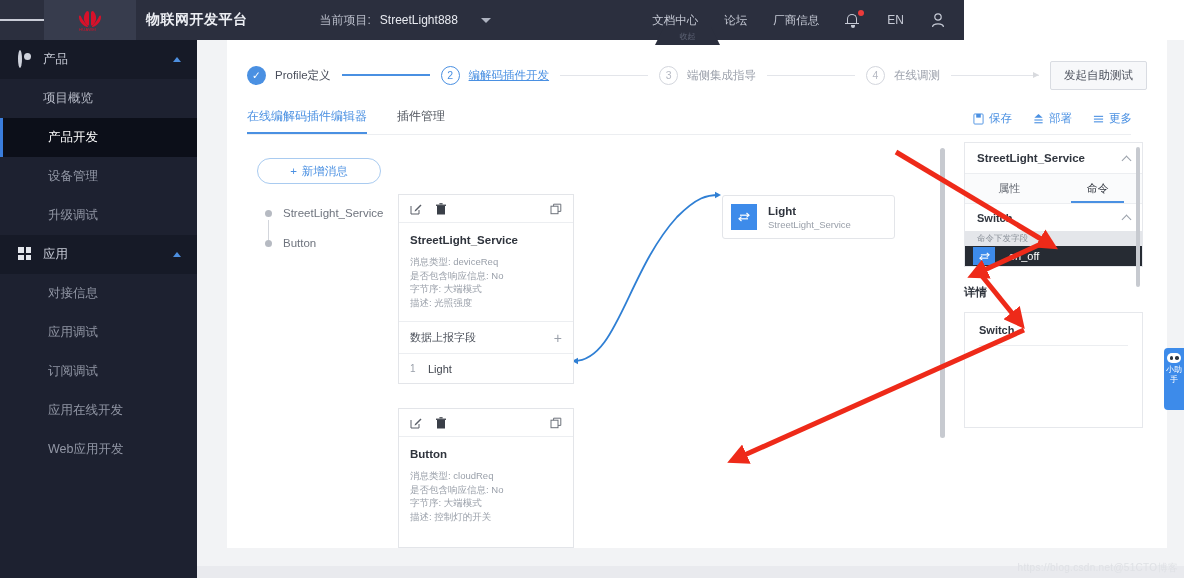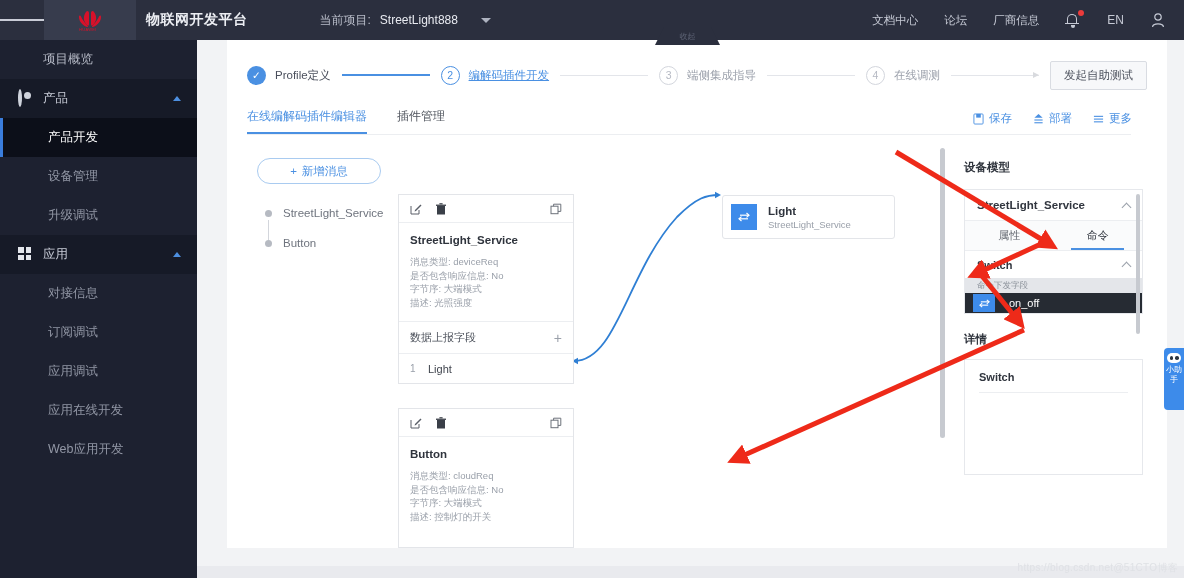--- a/index.html
+++ b/index.html
@@ -5,21 +5,21 @@
   * { box-sizing: border-box; margin: 0; padding: 0; }
   html, body {
     width: 1184px; height: 578px;
     font-family: "Liberation Sans", "DejaVu Sans", sans-serif;
     background: #ffffff; overflow: hidden;
   }
   #root { position: relative; width: 1184px; height: 578px; background:#fff; }
 
   
   .header {
-    position:absolute; left:0; top:0; width:1184px; height:40px;
+    position:absolute; left:0; top:0; width:964px; height:40px;
     background:#2b2f3e; display:flex; align-items:center; z-index:40;
   }
   .hamburger { width:44px; height:40px; display:flex; align-items:center; justify-content:center; cursor:pointer; }
   .hamburger span { display:block; width:16px; height:2px; background:#c9ccd6; margin:2px 0; }
   .brandbox { width:92px; height:40px; background:#373c4d; display:flex; align-items:center; justify-content:center; }
   .hw-logo { width:28px; height:22px; position:relative; }
   .hw-text { position:absolute; bottom:-1px; left:3px; font-size:4px; color:#d7112a; letter-spacing:.3px; }
   .brandname { color:#eceef3; font-size:14px; font-weight:bold; margin-left:10px; letter-spacing:.5px; }
   .project-wrap { margin-left:72px; display:flex; align-items:center; gap:9px; }
   .project-label { color:#b9bdc9; font-size:12px; }
@@ -221,29 +221,29 @@
       </span>
       <span class="lang">EN</span>
       <svg class="user-ic" viewBox="0 0 16 16">
         <circle cx="8" cy="5" r="3.2" fill="none" stroke="#c6cad5" stroke-width="1.2"></circle>
         <path d="M2.6 15 C2.6 10.8,13.4 10.8,13.4 15" fill="none" stroke="#c6cad5" stroke-width="1.2"></path>
       </svg>
     </div>
   </div>
 
   <div class="sidebar">
-    <div class="side-row">
-      <span class="side-ic"><span class="ic-home"></span></span>
-      <span>项目概览</span>
-    </div>
-
     <div class="side-row group">
       <span class="side-ic"><span class="ic-prod"></span></span>
       <span>产品</span>
       <span class="arrow-up"></span>
+    </div>
+
+    <div class="side-row">
+      <span class="side-ic"><span class="ic-home"></span></span>
+      <span>项目概览</span>
     </div>
     <div class="side-sub-wrap">
       <div class="side-sub active">
         <span>产品开发</span>
       </div>
     </div>
     <div class="side-sub">
       <span>设备管理</span>
     </div>
     <div class="side-sub">
@@ -259,24 +259,24 @@
             <i></i>
           </span>
       </span>
       <span>应用</span>
       <span class="arrow-up"></span>
     </div>
     <div class="side-sub">
       <span>对接信息</span>
     </div>
     <div class="side-sub">
+      <span>应用调试</span>
+    </div>
+    <div class="side-sub">
       <span>订阅调试</span>
-    </div>
-    <div class="side-sub">
-      <span>应用调试</span>
     </div>
     <div class="side-sub">
       <span>应用在线开发</span>
     </div>
     <div class="side-sub">
       <span>Web应用开发</span>
     </div>
   </div>
 
   <div class="page-bg"></div>
@@ -438,21 +438,20 @@
       <span>
         <span class="ln-title" style="display:block">Light</span>
         <span class="ln-sub" style="display:block">StreetLight_Service</span>
       </span>
     </div>
   </div>
 
   <div class="vscroll" style="left:940px; top:148px; height:290px;"></div>
 
   <div class="right-panel">
-    <div class="rp-title" style="margin:18px 0 14px 14px;">设备模型</div>
 
     <div class="rp-box" style="margin:0 12px 0 14px; position:relative;">
       <div class="rp-row">
         <span>StreetLight_Service</span>
         <span class="chev-up"></span>
       </div>
       <div class="rp-tabs">
         <div class="rp-tab">属性</div>
         <div class="rp-tab active">命令</div>
       </div>

